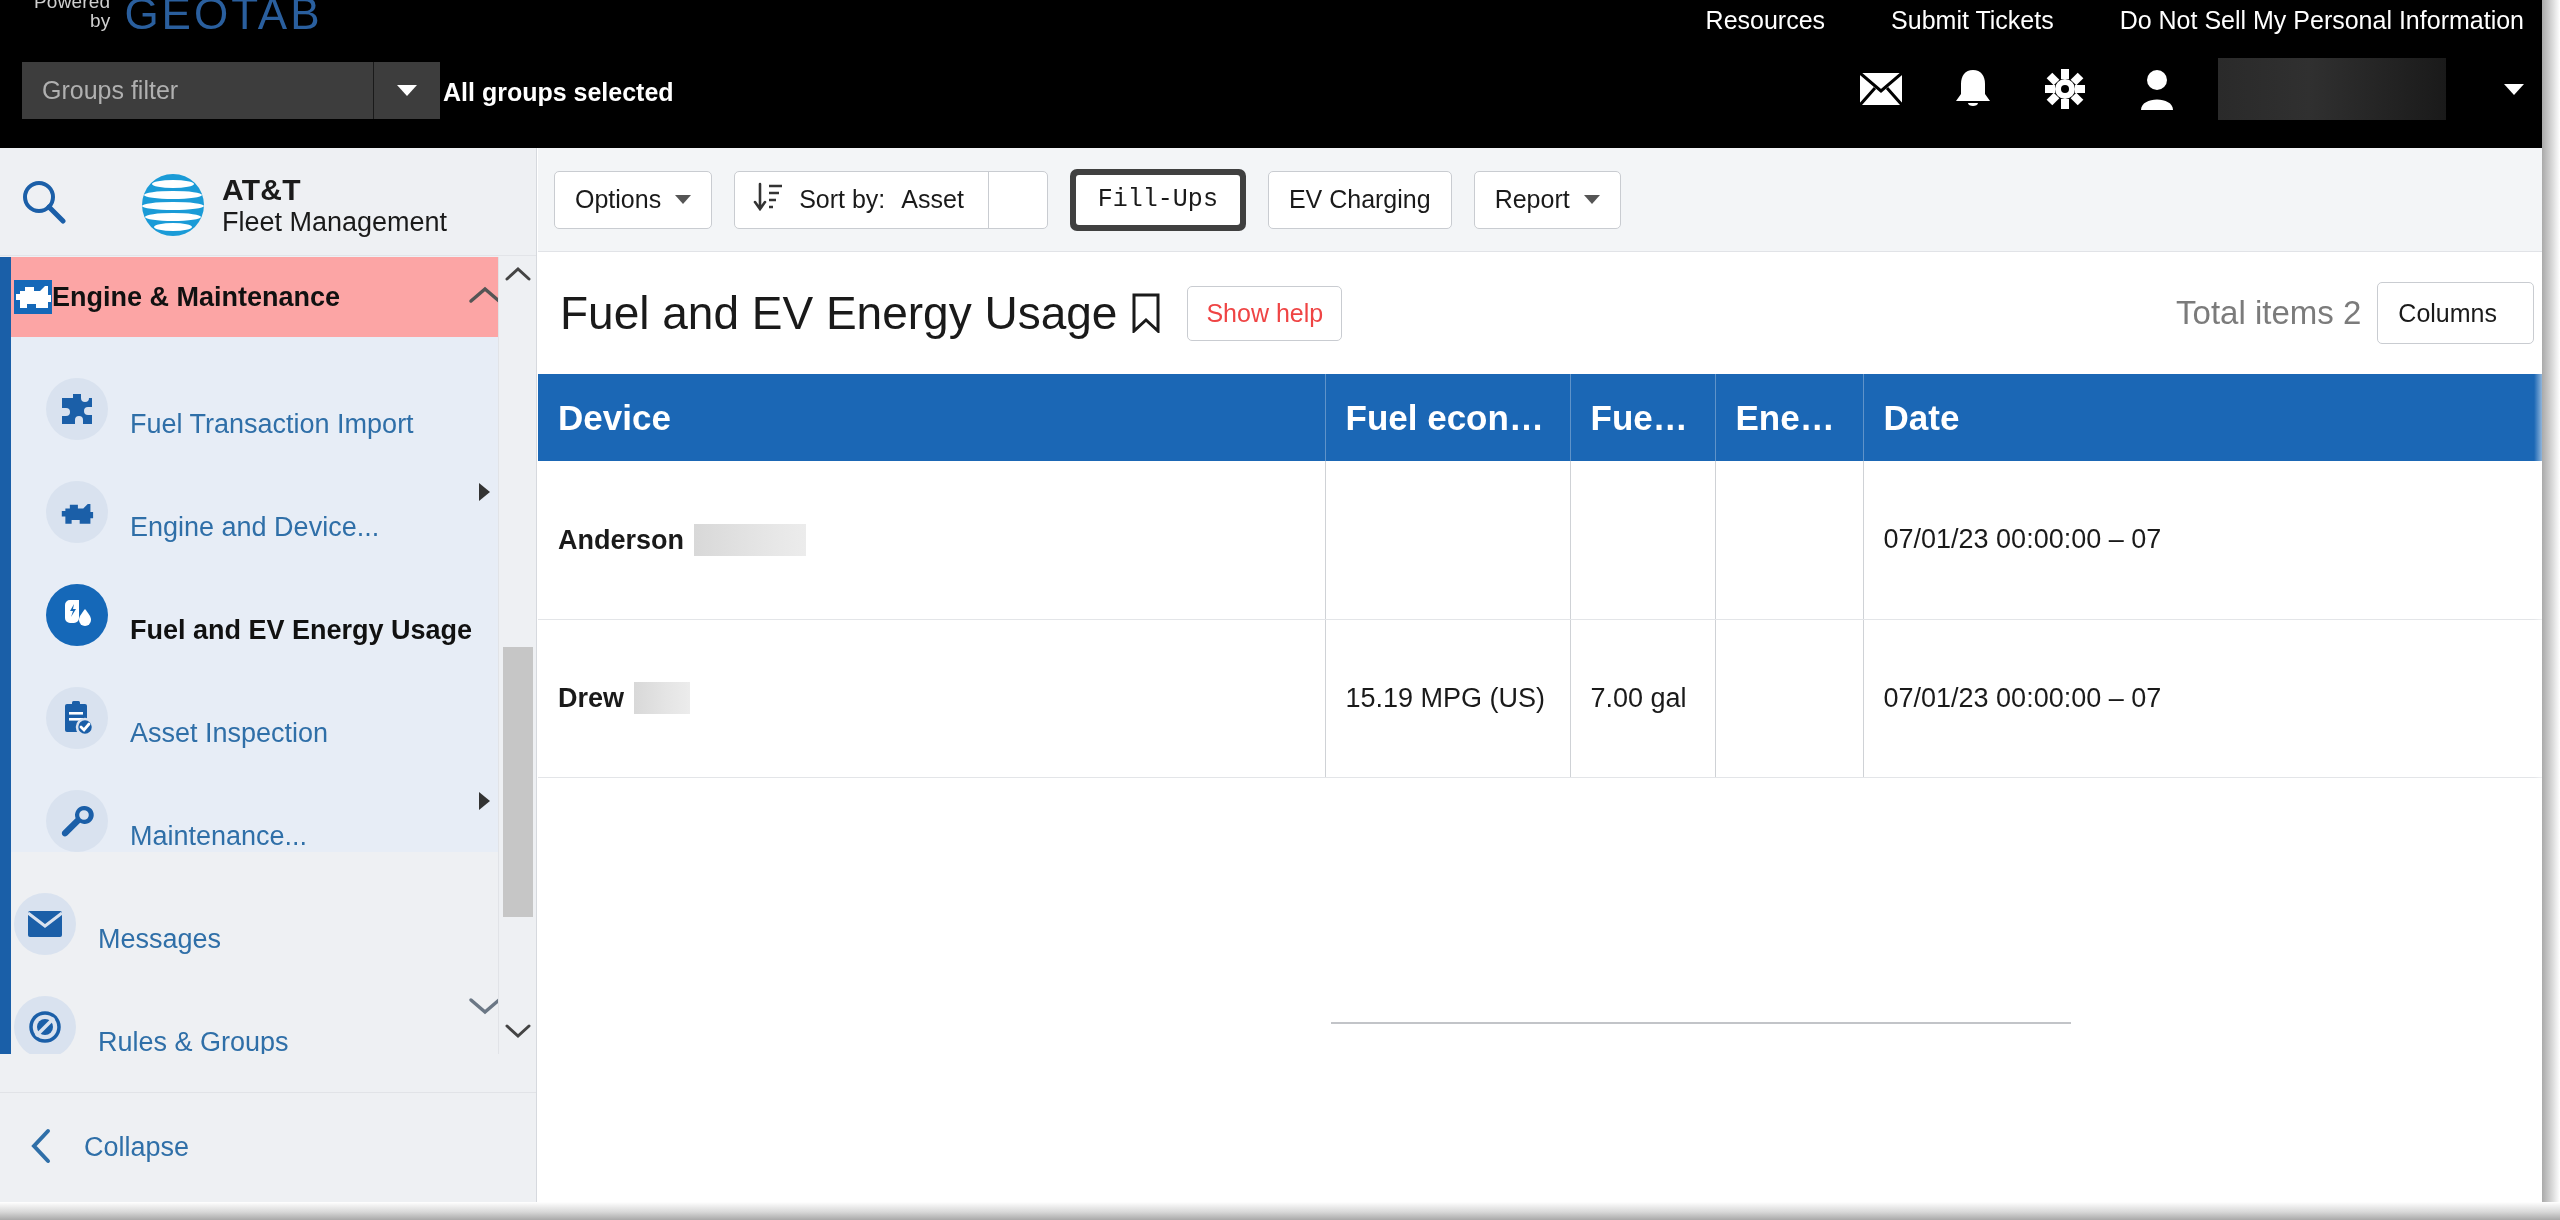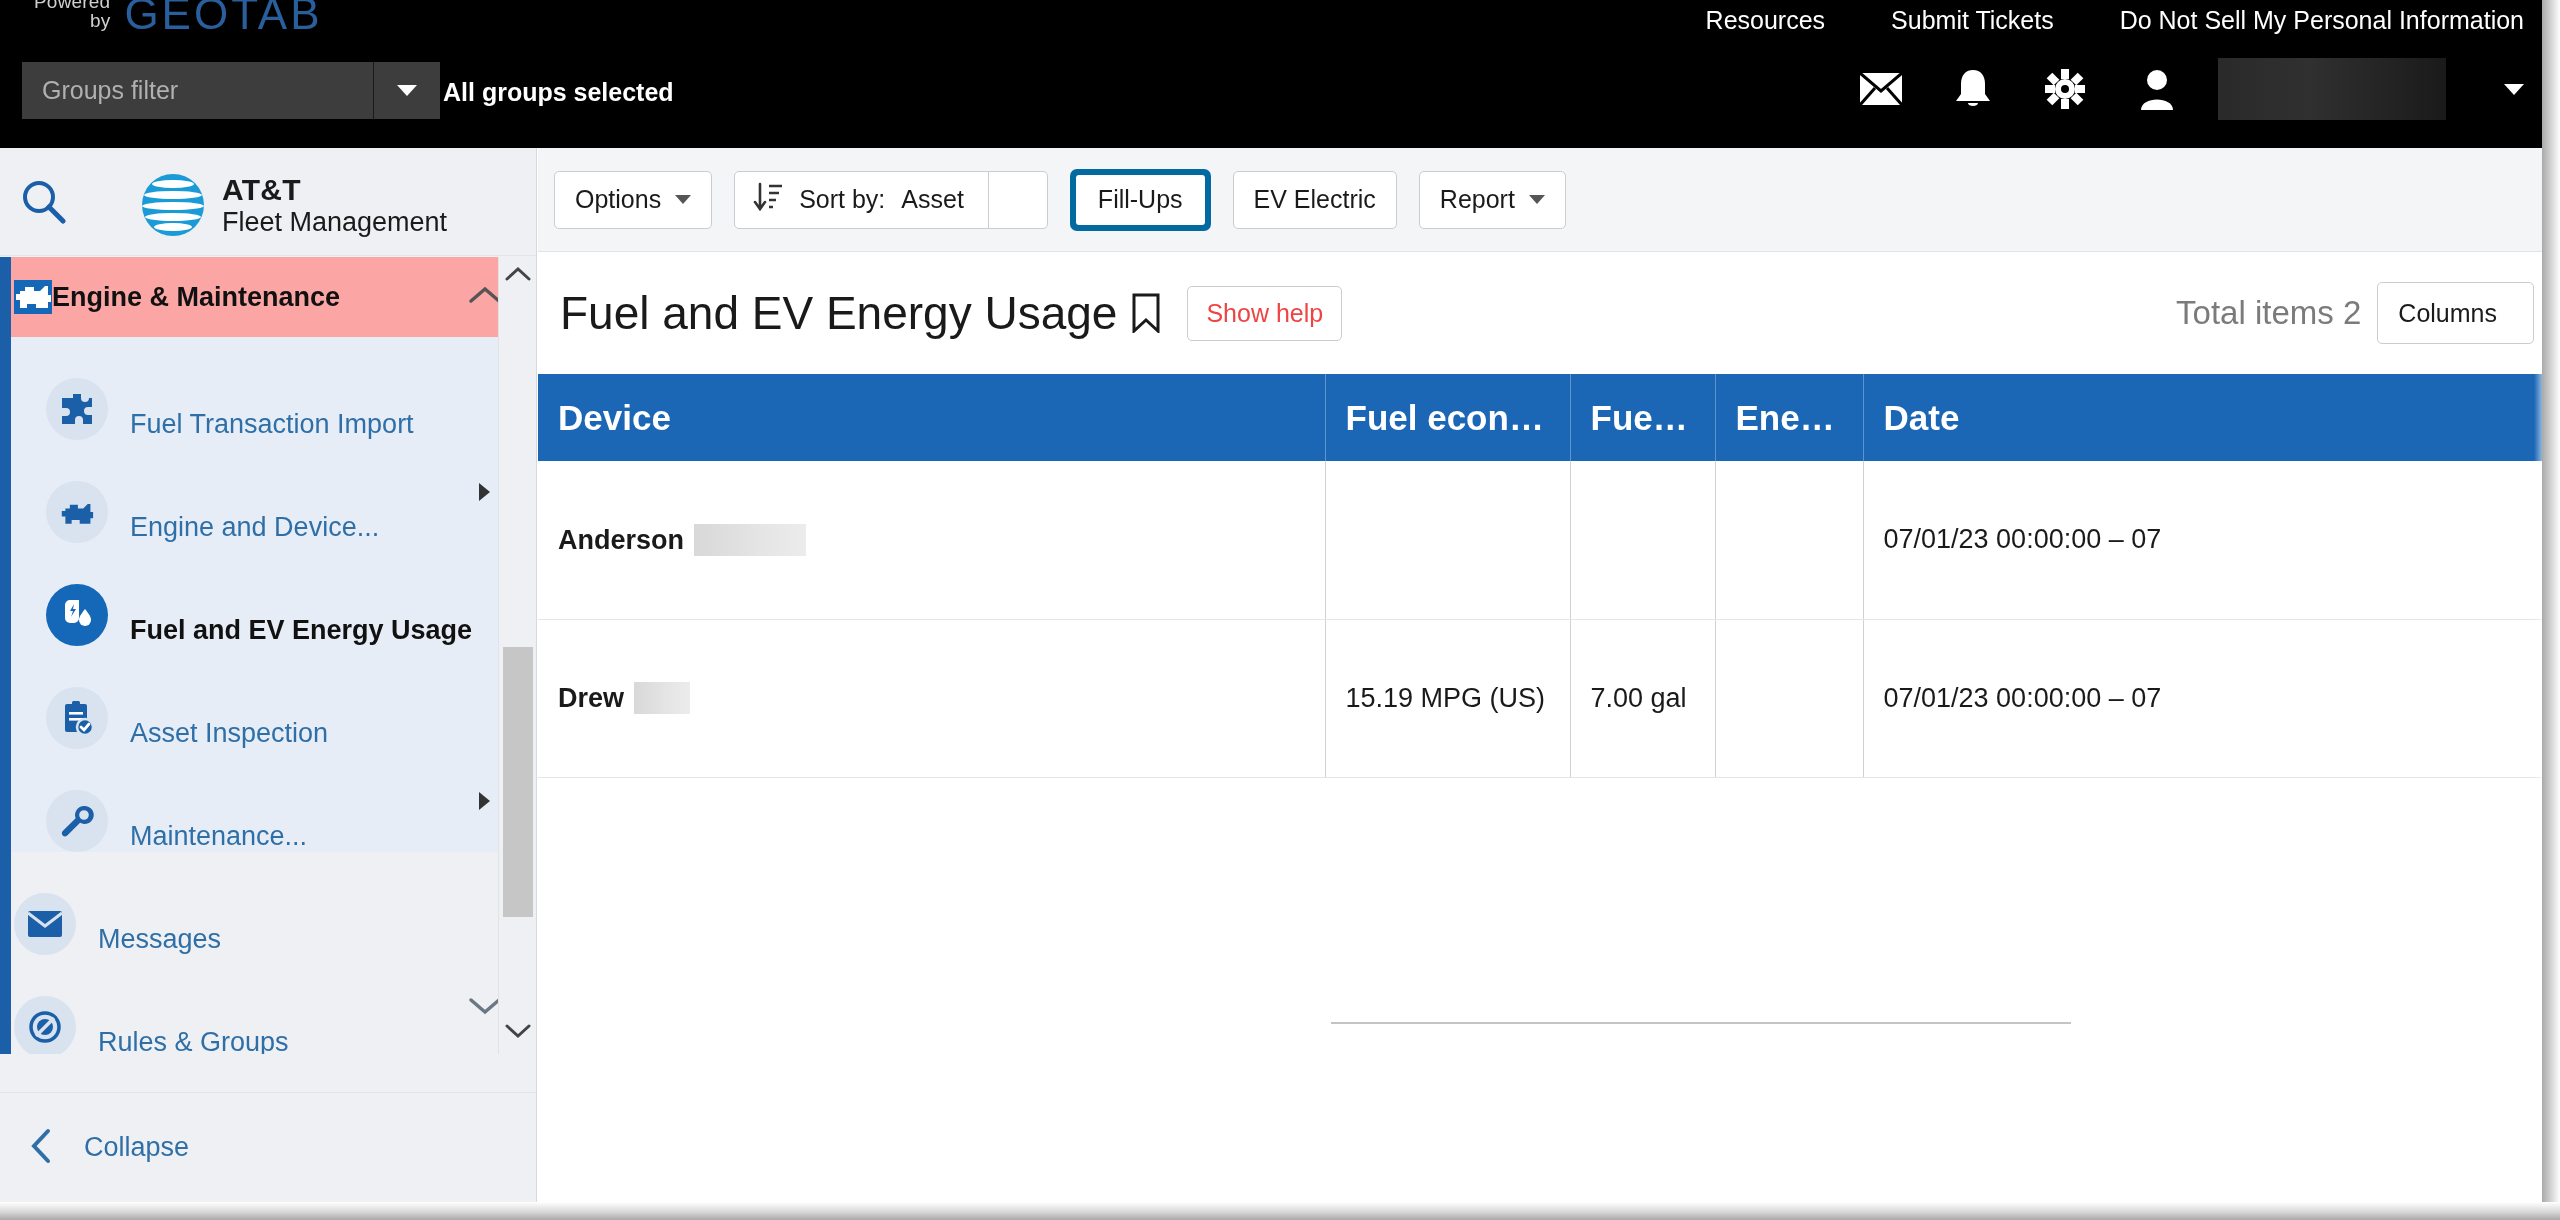--- a/index.html
+++ b/index.html
@@ -201,22 +201,22 @@
   }
   .split .s-main {
     display: flex; align-items: center; gap: 16px;
     padding: 0 24px 0 18px; font-size: 25px; color: #1a1a1a; white-space: nowrap;
   }
   .split .s-div { width: 1px; background: #c9ccd1; }
   .split .s-caret {
     width: 58px; display: flex; align-items: center; justify-content: center;
   }
   .btn-focus {
-    padding: 6px; background: #0369a1; border-radius: 7px;
-    display: flex; 
+    padding: 6px; background: #404040; border-radius: 7px;
+    display: flex;  font-family: Liberation Mono, monospace;
   }
   .btn-focus .inner {
     height: 50px; background: #ffffff; border-radius: 3px;
     display: flex; align-items: center; padding: 0 22px;
     font-size: 25px; color: #1a1a1a; font-weight: normal;
   }
 
   .titlerow {
     height: 122px; display: flex; align-items: center;
     padding: 0 26px 0 22px; position: relative;
@@ -547,21 +547,21 @@
         <div class="s-caret">
           <span class="cd"></span>
         </div>
       </div>
 
       <div class="btn-focus">
         <div class="inner">Fill-Ups</div>
       </div>
 
       <div class="btn">
-        <span>EV Electric</span>
+        <span>EV Charging</span>
       </div>
 
       <div class="btn">
         <span>Report</span>
         <span class="cd"></span>
       </div>
     </div>
 
     <div class="titlerow">
       <span class="pagetitle">Fuel and EV Energy Usage</span>

